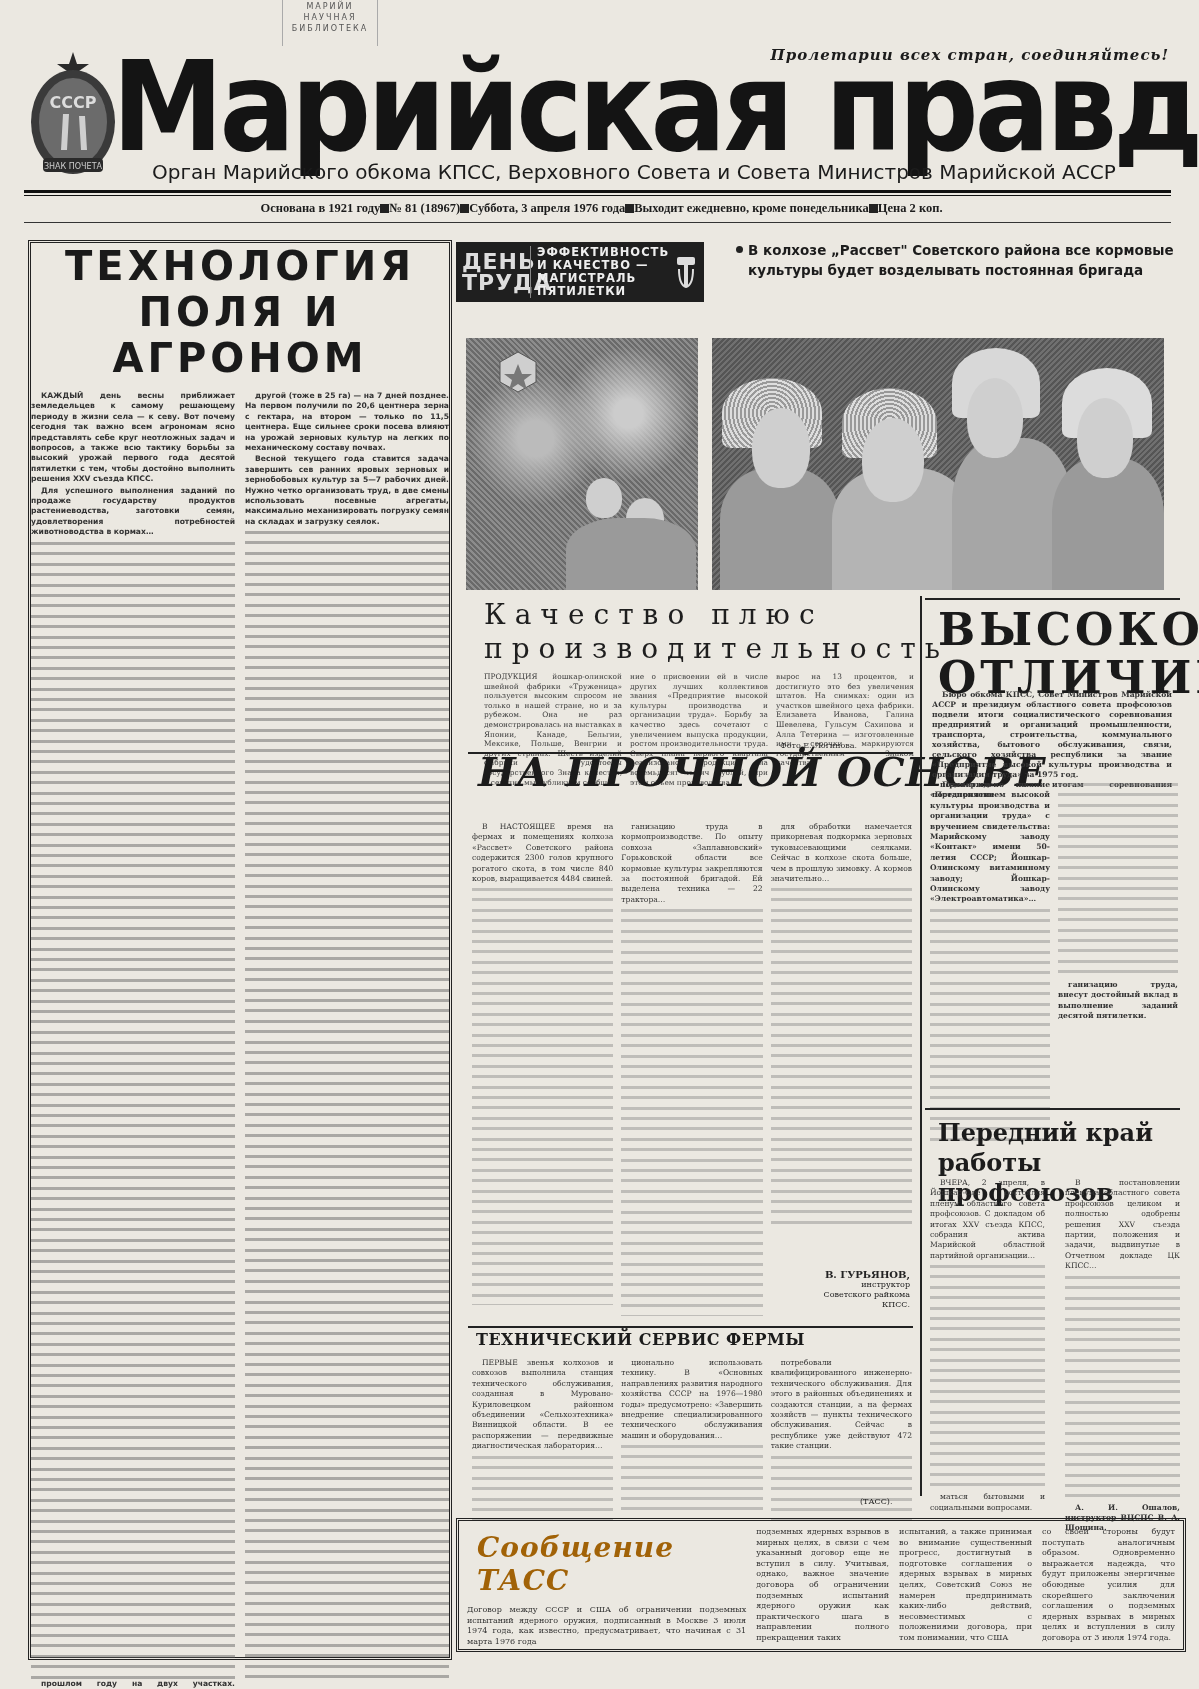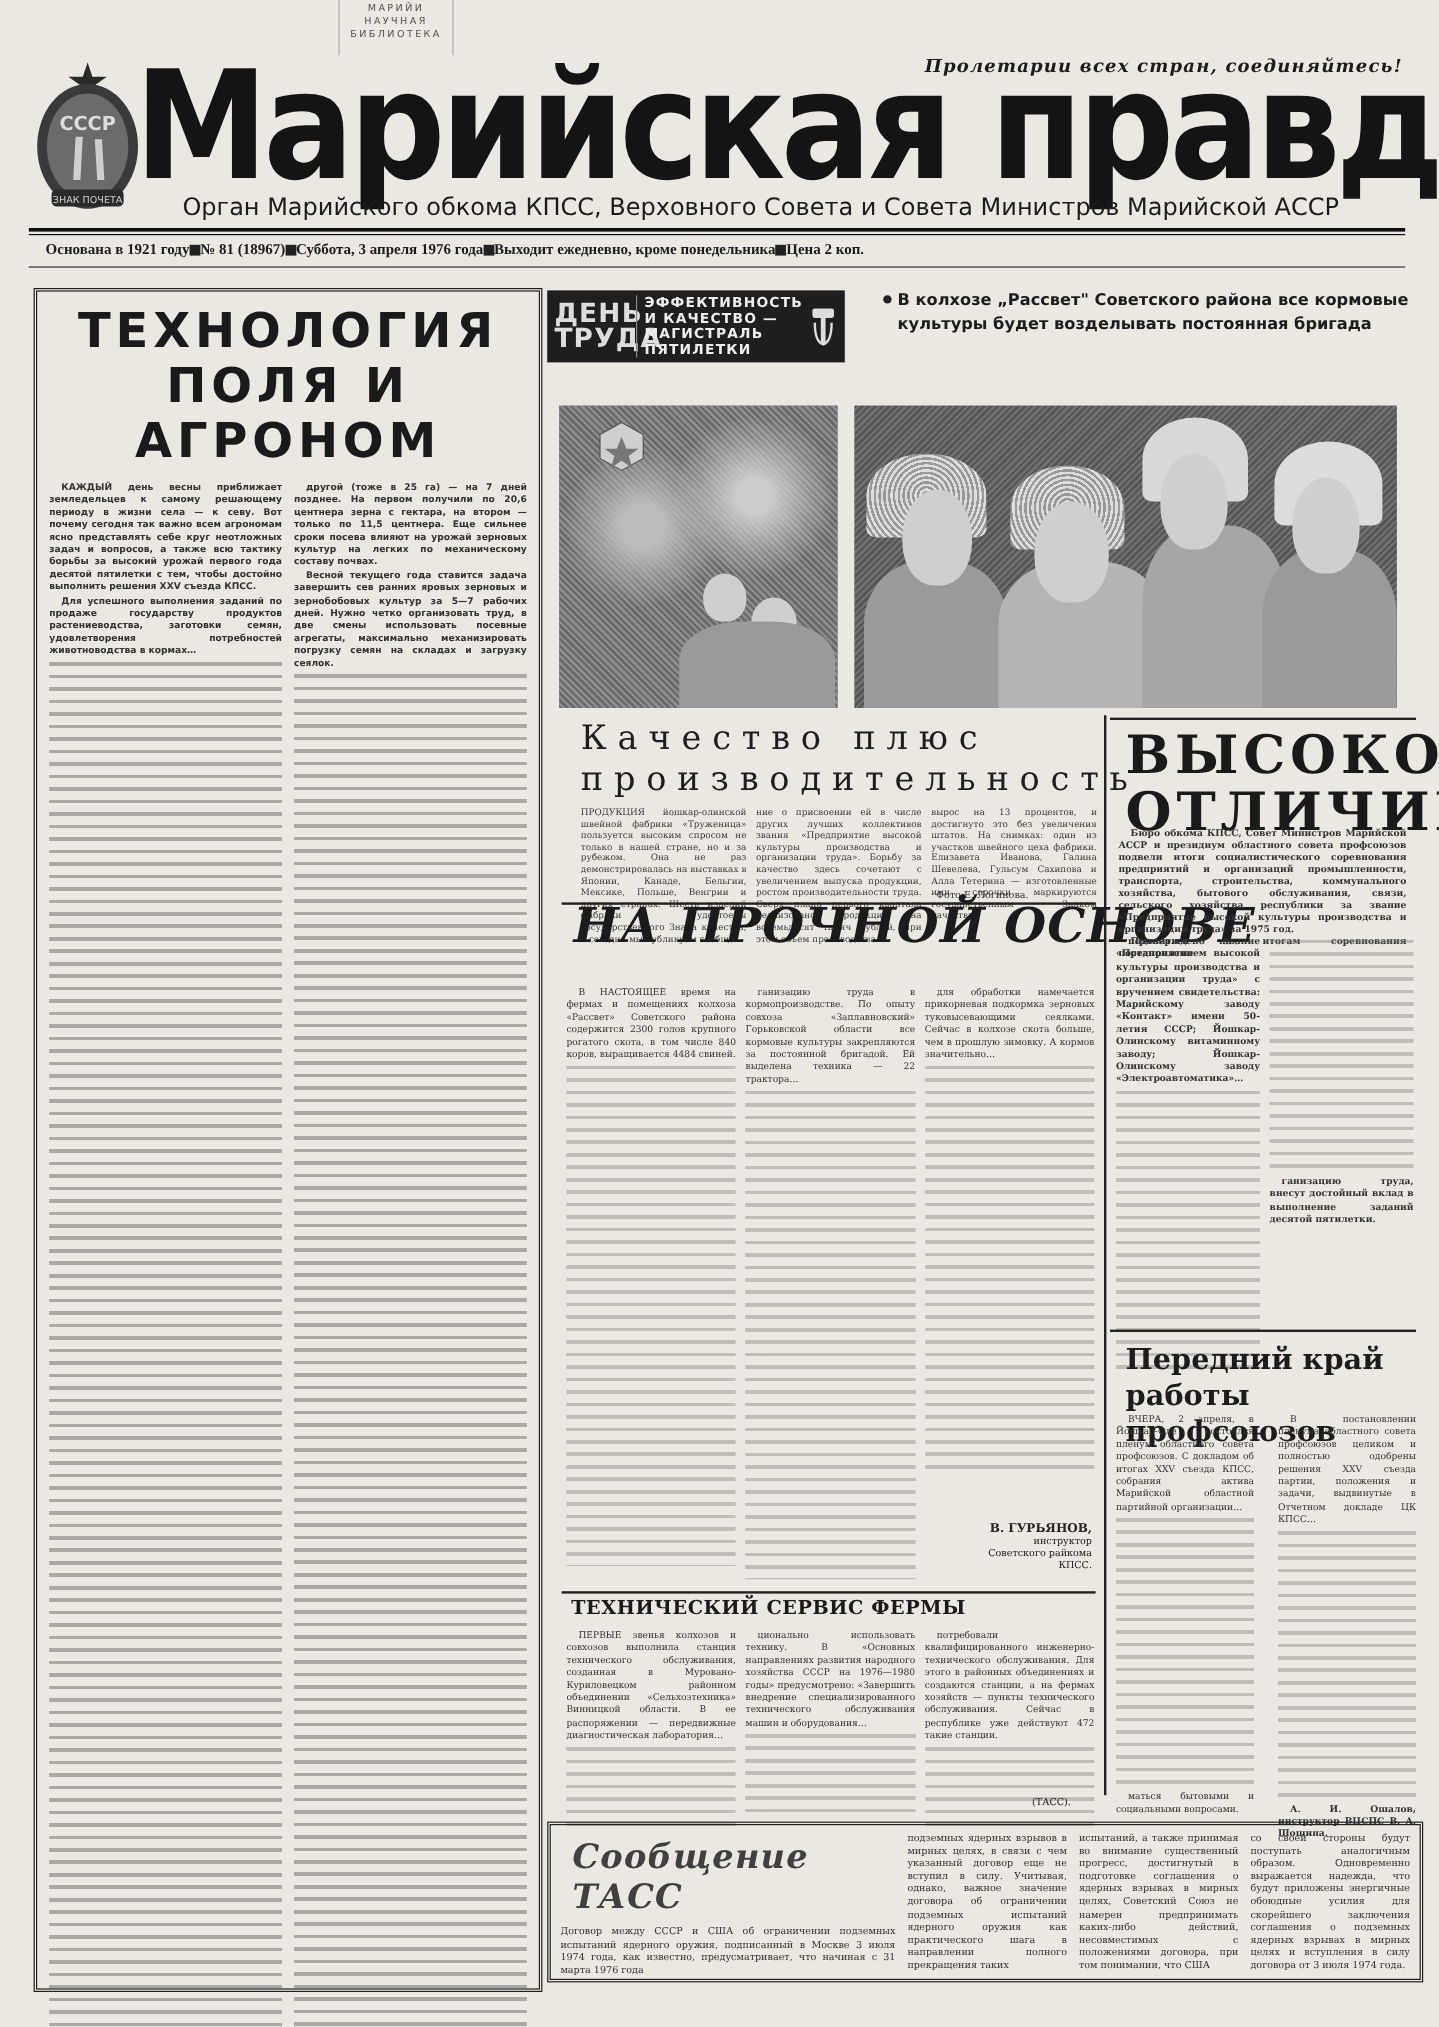--- a/index.html
+++ b/index.html
@@ -16,26 +16,26 @@
   
   .stamp { position: absolute; left: 282px; top: 0; width: 96px; height: 46px; border-left: 1px solid #aaa; border-right: 1px solid #aaa;
     text-align: center; font-family: "DejaVu Sans", sans-serif; font-size: 8px; letter-spacing: 2px; color: #555; line-height: 11px; padding-top: 1px; }
 
   
   .slogan { position: absolute; right: 30px; top: 46px; font-family: "DejaVu Serif", serif; font-weight: bold; font-style: italic; font-size: 15px; letter-spacing: 1px; }
   .emblem { position: absolute; left: 27px; top: 50px; width: 92px; height: 132px; }
   .title { position: absolute; left: 112px; top: 40px; font-family: "DejaVu Sans", sans-serif; font-weight: bold; font-size: 112px; letter-spacing: -4px; line-height: 118px; color: #141414; transform: scaleY(1.12); transform-origin: top left; white-space: nowrap; }
   .subtitle { position: absolute; left: 152px; top: 160px; font-family: "DejaVu Sans", sans-serif; font-size: 20px; white-space: nowrap; }
   .rule-double { position: absolute; left: 24px; right: 28px; top: 190px; height: 6px; border-top: 3px solid #111; border-bottom: 1px solid #111; }
-  .infobar { position: absolute; left: 38px; right: 34px; top: 201px; display: flex; justify-content: flex-start; align-items: center; font-weight: bold; font-size: 12.5px; }
+  .infobar { position: absolute; left: 38px; right: 34px; top: 201px; display: flex; justify-content: center; align-items: center; font-weight: bold; font-size: 12.5px; }
   .infobar .sq { width: 9px; height: 9px; background: #222; display: inline-block; }
   .rule-thin { position: absolute; left: 24px; right: 28px; top: 222px; border-top: 1px solid #333; }
 
   
-  .feature { position: absolute; left: 28px; top: 240px; width: 424px; height: 1420px; border: 3px double #222; padding: 10px; }
+  .feature { position: absolute; left: 28px; top: 240px; width: 424px; height: 1420px; border: 3px double #222; padding: 0; }
   .feature h1 { font-family: "DejaVu Sans", sans-serif; font-weight: bold; text-align: center; font-size: 40px; line-height: 46px; letter-spacing: 4px; color: #1a1a1a; }
   .cols2 { display: flex; gap: 10px; margin-top: 10px; }
   .cols2 .col { flex: 1; }
   .bodytext { font-family: "DejaVu Sans", sans-serif; font-size: 7.6px; line-height: 10.4px; text-align: justify; color: #333; font-weight: bold; }
   .bodytext p { text-indent: 10px; margin-bottom: 1px; }
   .filler { display: block; height: 100%; background:
       repeating-linear-gradient(180deg, transparent 0 3px, #5a5a5a 3px 6px, transparent 6px 10.4px);
       opacity: .45; }
   .filler-light { display: block; height: 100%; background:
       repeating-linear-gradient(180deg, transparent 0 3px, #777 3px 6px, transparent 6px 10.4px);
@@ -90,21 +90,21 @@
   .vys-lead { position: absolute; left: 932px; top: 690px; width: 240px; font-family: "DejaVu Serif", serif; font-size: 7.6px; line-height: 10px; text-align: justify; color: #333; font-weight: bold; }
   .vys-cols { position: absolute; left: 930px; top: 780px; width: 248px; height: 320px; display: flex; gap: 8px; }
   .vys-cols .col { flex: 1; }
   .rule-right { position: absolute; left: 925px; width: 255px; border-top: 2px solid #222; }
   .h-pered { position: absolute; left: 938px; top: 1118px; font-family: "DejaVu Serif", serif; font-weight: bold; font-size: 24px; line-height: 30px; color: #1c1c1c; }
   .pered-cols { position: absolute; left: 930px; top: 1178px; width: 250px; height: 300px; display: flex; gap: 20px; }
   .pered-cols .col { flex: 1; }
 
   
   .tass { position: absolute; left: 456px; top: 1518px; width: 730px; height: 134px; border: 3px double #222; padding: 6px 8px; display: flex; gap: 10px; }
-  .tass h2 { font-family: "DejaVu Serif", serif; font-weight: bold; font-style: italic; font-size: 28px; letter-spacing: 1px; color: #404040; margin: 4px 0 8px 10px; }
+  .tass h2 { font-family: "DejaVu Serif", serif; font-weight: bold; font-style: italic; font-size: 28px; letter-spacing: 1px; color: #a16207; margin: 4px 0 8px 10px; }
   .tass .c { flex: 1; }
   .tass .lead { font-family: "DejaVu Serif", serif; font-size: 8px; line-height: 10.6px; color: #333; text-align: justify; }
 </style>
 </head>
 <body>
 
 <div class="page">
 
   <div class="stamp">
     <div>МАРИЙИ</div>

